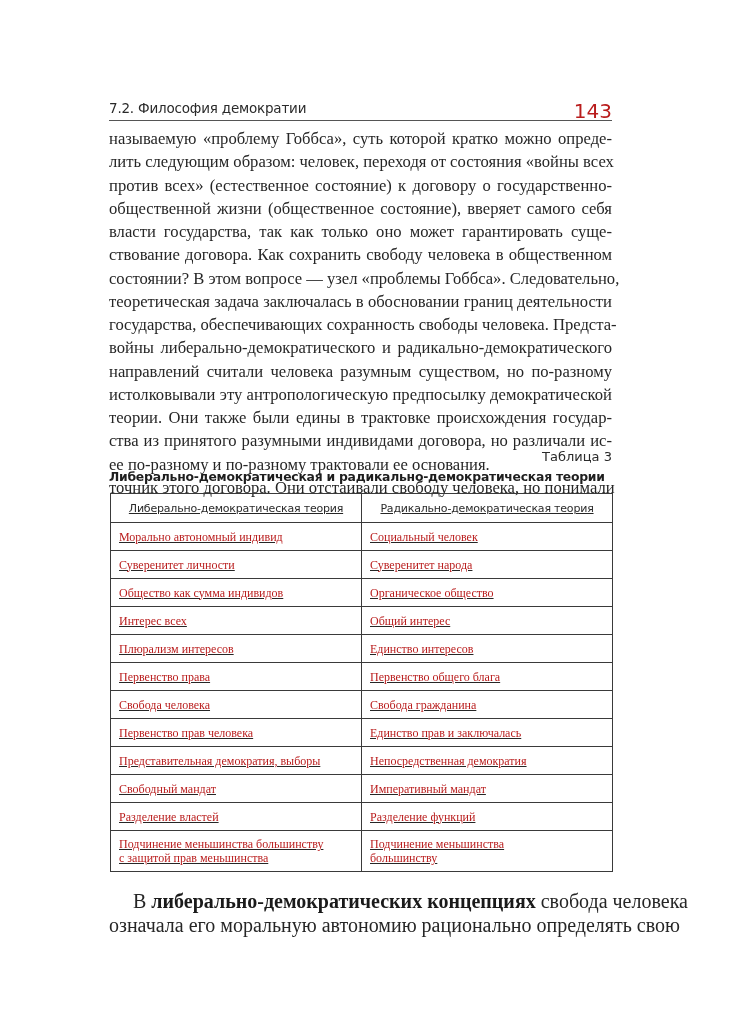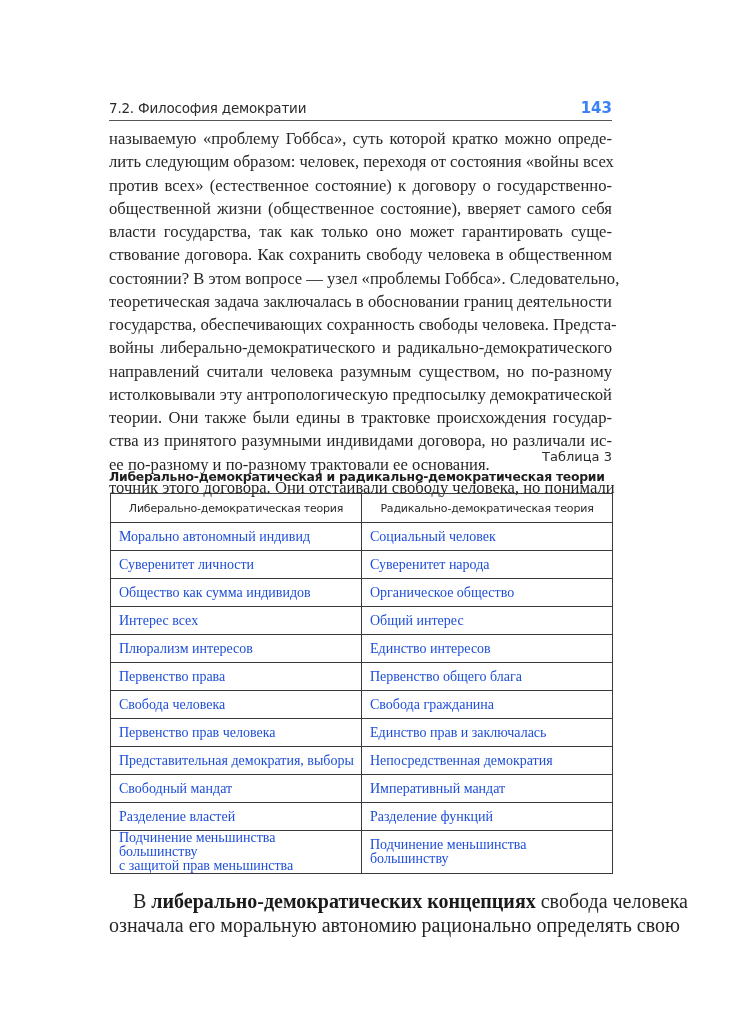--- a/index.html
+++ b/index.html
@@ -29,23 +29,23 @@
       left: 0;
       top: 2px;
       font-size: 13.5px;
       letter-spacing: -0.2px;
       color: #2a2a2a;
     }
     .page-header .page-num {
       position: absolute;
       right: 0;
       top: 1px;
-      font-size: 15px;
-      font-weight: bold;
-      color: #3b82f6;
+      font-size: 20px;
+      font-weight: normal;
+      color: #b91c1c;
     }
     .body-text {
       position: absolute;
       left: 109px;
       top: 127px;
       width: 503px;
       font-family: "Liberation Serif", serif;
       font-size: 16.6px;
       line-height: 23.25px;
       color: #262626;
@@ -78,40 +78,41 @@
       color: #1e1e1e;
       letter-spacing: -0.25px;
     }
     table.compare {
       position: absolute;
       left: 110px;
       top: 493px;
       width: 502px;
       border-collapse: collapse;
       table-layout: fixed;
+      text-decoration: underline;
     }
     table.compare th, table.compare td {
       border: 1.3px solid #3a3a3a;
       padding: 0 7px;
       vertical-align: middle;
     }
     table.compare th {
       height: 28px;
       font-family: "DejaVu Sans", sans-serif;
       font-weight: normal;
       font-size: 11px;
       color: #2a2a2a;
       text-align: center;
       letter-spacing: -0.2px;
     }
     table.compare td {
       height: 27px;
       font-family: "Liberation Serif", serif;
-      font-size: 14px;
-      color: #1d4ed8;
+      font-size: 12px;
+      color: #b91c1c;
       line-height: 14px;
       padding-left: 8px;
     }
     table.compare tr.tall td {
       height: 40px;
       margin-top: 18px;
     }
     table.compare col.c1 { width: 251px; }
     table.compare col.c2 { width: 251px; }
     .body-text-2 {

